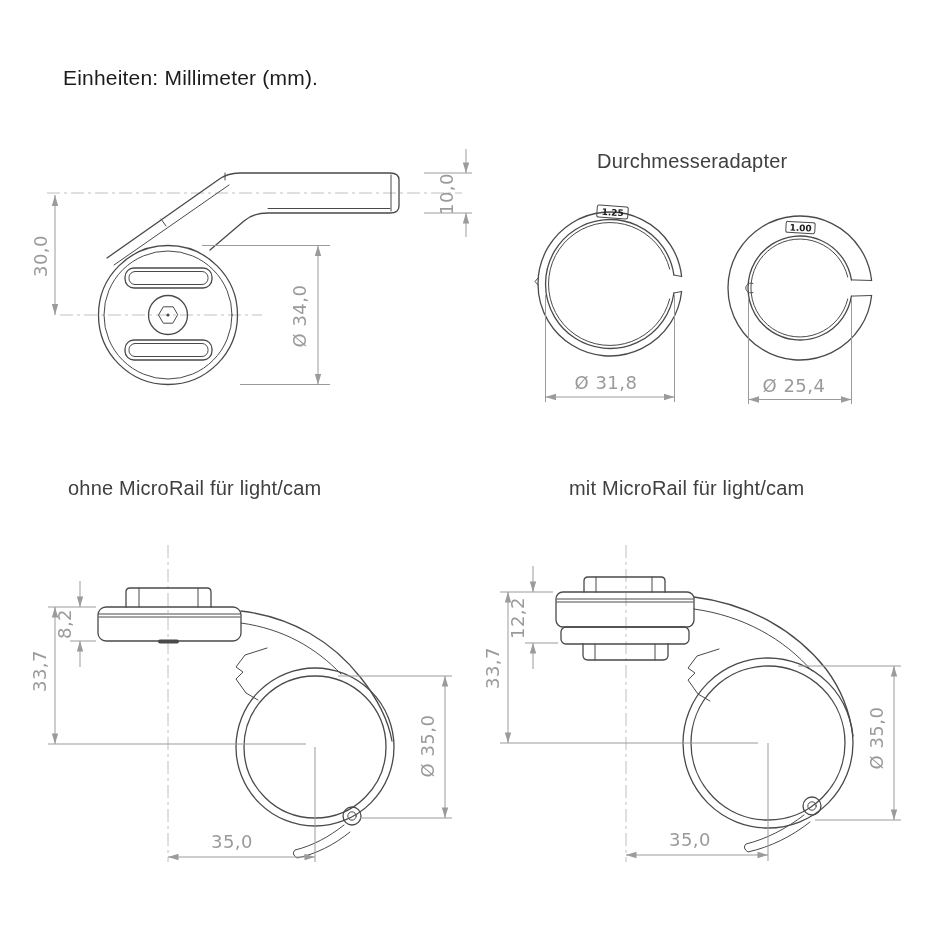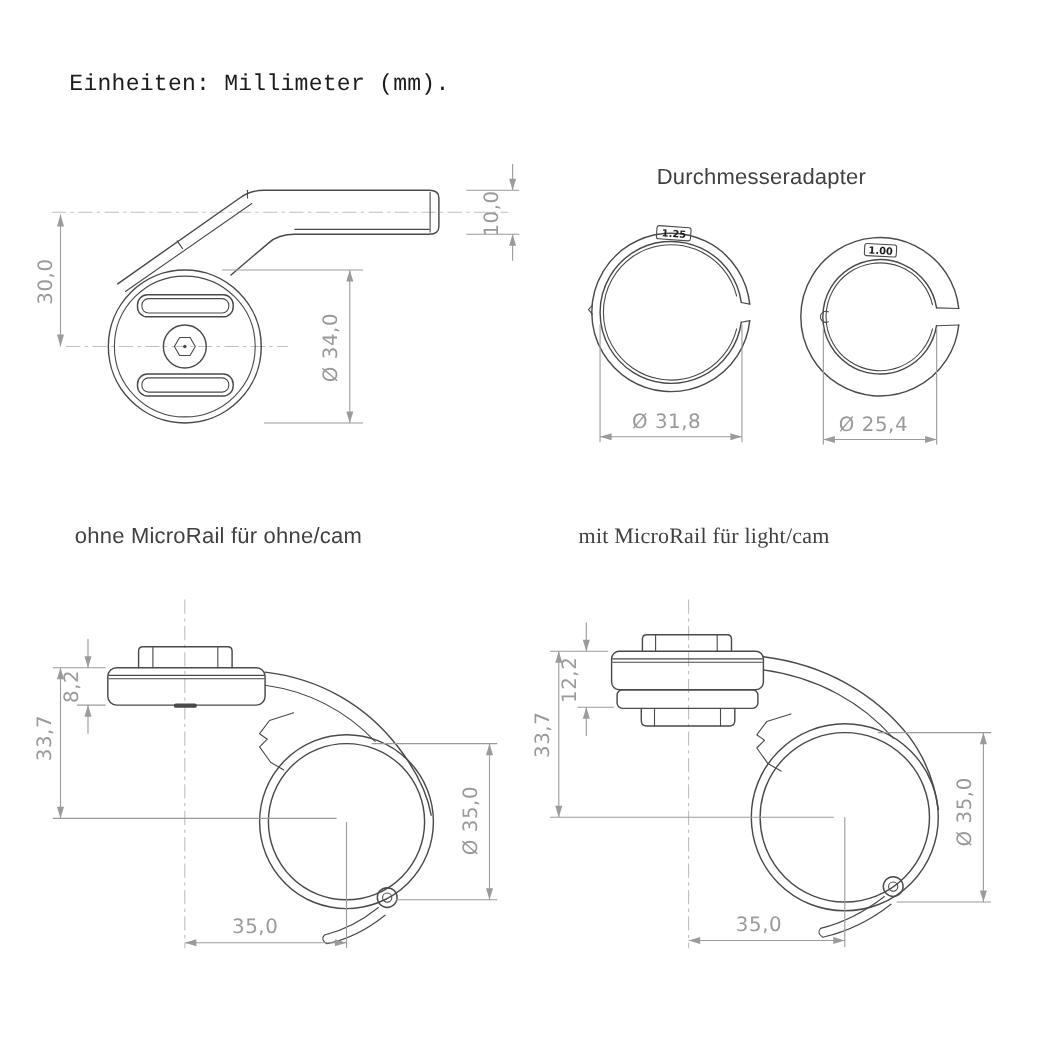--- a/index.html
+++ b/index.html
@@ -13,25 +13,25 @@
   .thin{stroke-width:1;}
   .cl{stroke:#c0c0c0;stroke-width:1;fill:none;stroke-dasharray:13 4 3 4;}
   .dim{stroke:#9b9b9b;stroke-width:1;fill:none;}
   .dimfill{fill:#9b9b9b;stroke:none;}
   .dimtext{font-family:"DejaVu Sans", sans-serif;font-size:18px;fill:#9a9a9a;letter-spacing:0.5px;}
   .marktext{font-family:"DejaVu Sans", sans-serif;font-size:9px;fill:#1a1a1a;font-weight:bold;}
 </style>
 </head>
 <body>
 
-<div class="abs note" style="left:63px;top:66px;font-family:Liberation Mono, monospace;">Einheiten: Millimeter (mm).</div>
+<div class="abs note" style="left:63px;top:66px;">Einheiten: Millimeter (mm).</div>
 
 <div class="abs sec-title" style="left:597px;top:150px;">Durchmesseradapter</div>
-<div class="abs sec-title" style="left:68px;top:477px;">ohne MicroRail für ohne/cam</div>
-<div class="abs sec-title" style="left:526px;top:477px;font-family:Liberation Serif, serif;">mit MicroRail für light/cam</div>
+<div class="abs sec-title" style="left:68px;top:477px;">ohne MicroRail für light/cam</div>
+<div class="abs sec-title" style="left:569px;top:477px;">mit MicroRail für light/cam</div>
 
 <svg class="abs" style="left:20px;top:130px;" width="480" height="300" viewBox="20 130 480 300">
 
   <path class="cl" d="M47,193 H462"></path>
   <path class="cl" d="M60,315 H262"></path>
 
   <circle class="draw" cx="168" cy="315" r="69.5"></circle>
   <circle class="draw thin" cx="168" cy="315" r="64"></circle>
   <rect class="draw" x="125" y="268" width="87" height="20" rx="9"></rect>
   <rect class="draw thin" x="129" y="271.5" width="79" height="13" rx="6"></rect>

